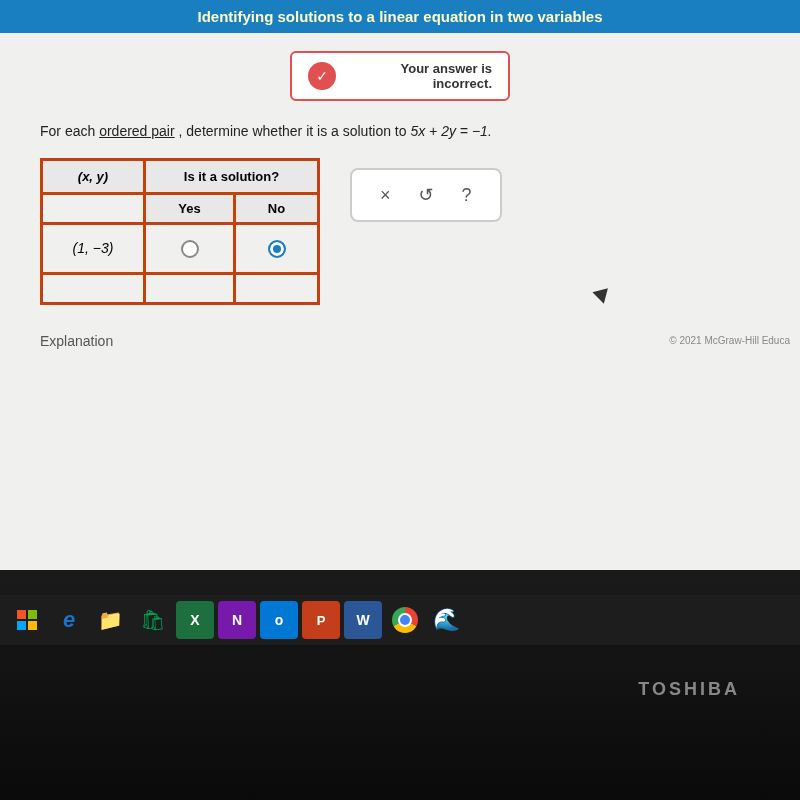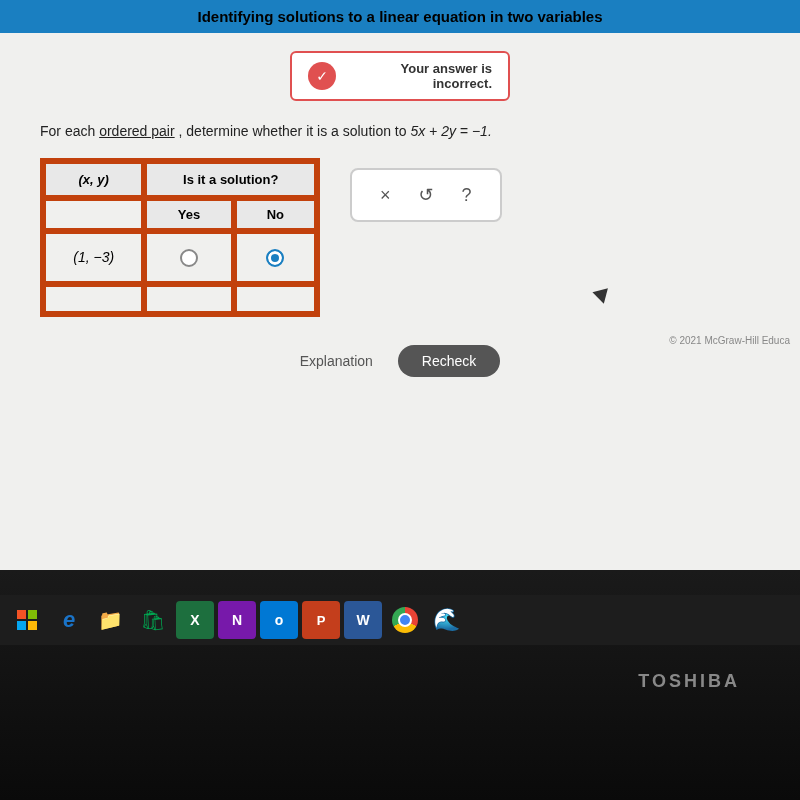--- a/index.html
+++ b/index.html
@@ -19,21 +19,21 @@
       top: 0;
       left: 0;
       width: 800px;
       height: 570px;
       background: #f0f0ee;
     }
 
     
     .header-bar {
       background: #1a7fc1;
-      color: #000000;
+      color: #fef9c3;
       text-align: center;
       padding: 8px 20px;
       font-size: 15px;
       font-weight: 600;
     }
 
     
     .incorrect-banner {
       margin: 18px auto 0 auto;
       width: 220px;
@@ -88,21 +88,21 @@
     }
 
     
     .solution-table {
       border-collapse: collapse;
       min-width: 280px;
     }
 
     .solution-table th,
     .solution-table td {
-      border: 6px solid #c2410c;
+      border: 3px solid #c2410c;
       text-align: center;
       padding: 0;
     }
 
     .solution-table .header-top {
       background: #e8e8e8;
       font-size: 13px;
       font-weight: 600;
       padding: 0 20px;
     }
@@ -169,23 +169,22 @@
       cursor: pointer;
       background: none;
       border: none;
       padding: 2px 4px;
     }
 
     
     .bottom-row {
       display: flex;
       align-items: center;
-      gap: 25px;
+      gap: 13px;
       padding: 18px 40px;
-      justify-content: center;
     }
 
     .explanation-link {
       font-size: 14px;
       color: #555;
       cursor: pointer;
     }
 
     .recheck-btn {
       background: #555;
@@ -250,21 +249,21 @@
     .tb-folder { background: transparent; color: #e8c456; }
     .tb-store { background: transparent; color: #00a550; }
     .tb-excel { background: #1d6f3e; color: white; font-size: 14px; font-weight: bold; }
     .tb-onenote { background: #7719aa; color: white; font-size: 14px; font-weight: bold; }
     .tb-outlook { background: #0078d4; color: white; font-size: 14px; font-weight: bold; }
     .tb-powerpoint { background: #c43e1c; color: white; font-size: 13px; font-weight: bold; }
     .tb-word { background: #2b5797; color: white; font-size: 14px; font-weight: bold; }
 
     .toshiba-label {
       position: absolute;
-      bottom: 108px;
+      bottom: 100px;
       right: 60px;
       color: #888;
       font-size: 18px;
       font-weight: bold;
       letter-spacing: 3px;
     }
 
     
     .win-logo {
       display: grid;
@@ -382,21 +381,20 @@
         <button class="ctrl-btn">×</button>
         <button class="ctrl-btn">↺</button>
         <button class="ctrl-btn">?</button>
       </div>
 
     </div>
   </div>
 
   <div class="bottom-row">
     <span class="explanation-link">Explanation</span>
-    <button class="recheck-btn">Recheck</button>
   </div>
 
   <div class="copyright">© 2021 McGraw-Hill Educa</div>
 
   <div class="cursor"></div>
 
 </div>
 
 <div class="taskbar">
   <div class="taskbar-inner">

